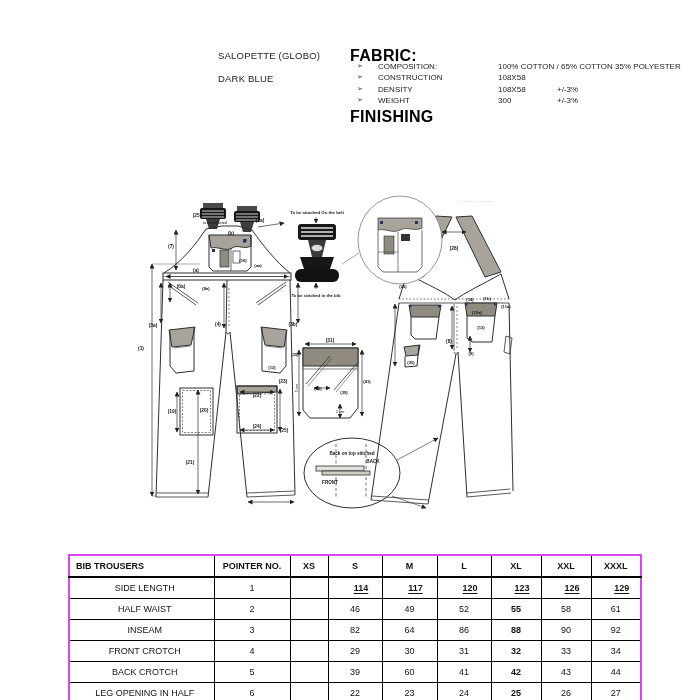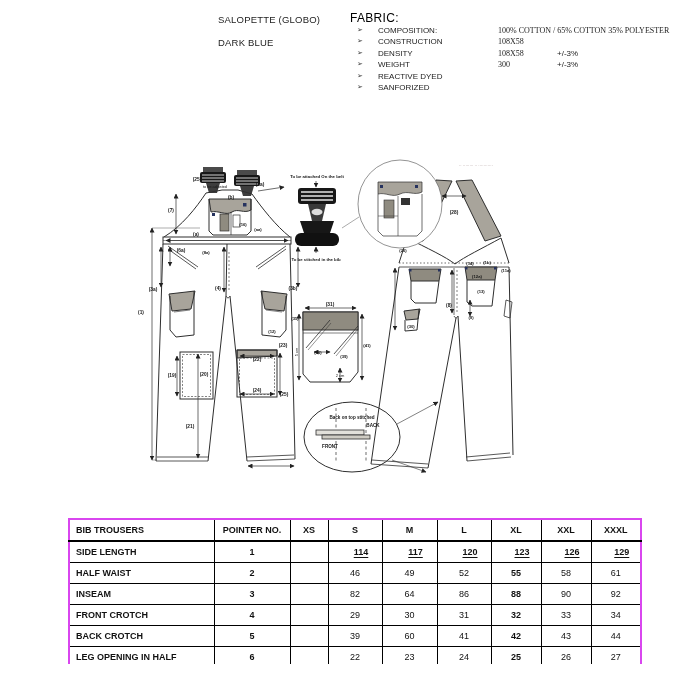--- a/index.html
+++ b/index.html
@@ -1,39 +1,39 @@
 <!DOCTYPE html>
 <html><head>
 <meta charset="utf-8">
 <style>
   html,body{margin:0;padding:0;background:#fff;}
   .page{position:relative;width:700px;height:664px;background:#ffffff;overflow:hidden;
-        font-family:"Liberation Sans",sans-serif;color:#111;}
+        font-family:"Liberation Sans",sans-serif;color:#111;margin-top:36px;}
   
   .prod-line{position:absolute;left:218px;font-size:9.5px;letter-spacing:.2px;color:#222;}
   
   #fabric-block{position:absolute;left:350px;top:11px;width:345px;}
-  .sec-title{font-size:12px;font-weight:normal;letter-spacing:.3px;height:15px;color:#000;}
+  .sec-title{font-size:16px;font-weight:bold;letter-spacing:.3px;height:15px;color:#000;}
   .frow{position:relative;height:11.4px;font-size:8px;color:#222;}
   .frow .bullet{position:absolute;left:7px;top:0;font-size:7px;color:#333;}
   .frow .lbl{position:absolute;left:28px;top:0;}
-  .frow .val{position:absolute;left:148px;top:0;font-family:Liberation Serif, serif;}
+  .frow .val{position:absolute;left:148px;top:0;}
   .frow .tol{position:absolute;left:207px;top:0;}
   
   #drawing{position:absolute;left:0;top:0;width:700px;height:700px;}
   #drawing text{font-family:"Liberation Sans",sans-serif;}
   
   #size-table{position:absolute;left:68px;top:518px;border-collapse:collapse;
               table-layout:fixed;font-size:9px;border:2px solid #d946ef;color:#111;}
   #size-table th,#size-table td{border:1px solid #000;height:20px;padding:0;
               text-align:center;font-weight:normal;overflow:hidden;white-space:nowrap;}
   #size-table th{font-weight:bold;}
   #size-table thead th{border-bottom:2px solid #000;}
   #size-table th.c-name,#size-table td.c-name{text-align:left;padding-left:6px;}
-  #size-table td.c-name,#size-table td.c-ptr{font-weight:bold;}
+  #size-table td.c-name,#size-table td.c-ptr{font-weight:normal;text-align:center;}
   #size-table td.bold{font-weight:bold;}
   #size-table td.ul{font-weight:bold;text-decoration:underline;text-underline-offset:2px;padding-left:12px;}
 </style>
 </head>
 <body>
 
 <div class="page">
 
   <div class="prod-line" style="top:14px;">SALOPETTE (GLOBO)</div>
   <div class="prod-line" style="top:37px;">DARK BLUE</div>
@@ -59,30 +59,21 @@
           <span class="val">108X58</span>
           <span class="tol">+/-3%</span>
         </div>
         <div class="frow">
           <span class="bullet">➢</span>
           <span class="lbl">WEIGHT</span>
           <span class="val">300</span>
           <span class="tol">+/-3%</span>
         </div>
       </div>
-    <div id="finishing-items">
-        <div class="frow">
-          <span class="bullet">➢</span>
-          <span class="lbl">REACTIVE DYED</span>
-        </div>
-        <div class="frow">
-          <span class="bullet">➢</span>
-          <span class="lbl">SANFORIZED</span>
-        </div>
-      </div>
+    <div class="sec-title">FINISHING</div>
   </div>
 
   <svg id="drawing" viewBox="0 0 700 700">
     <defs>
       <marker id="ma" markerUnits="userSpaceOnUse" markerWidth="5" markerHeight="5" refX="4.5" refY="2.5" orient="auto-start-reverse">
         <path d="M0,0 L5,2.5 L0,5 Z" fill="#222"></path>
       </marker>
     </defs>
 
     <g stroke="#2e2e2e" stroke-width="1" fill="none">

